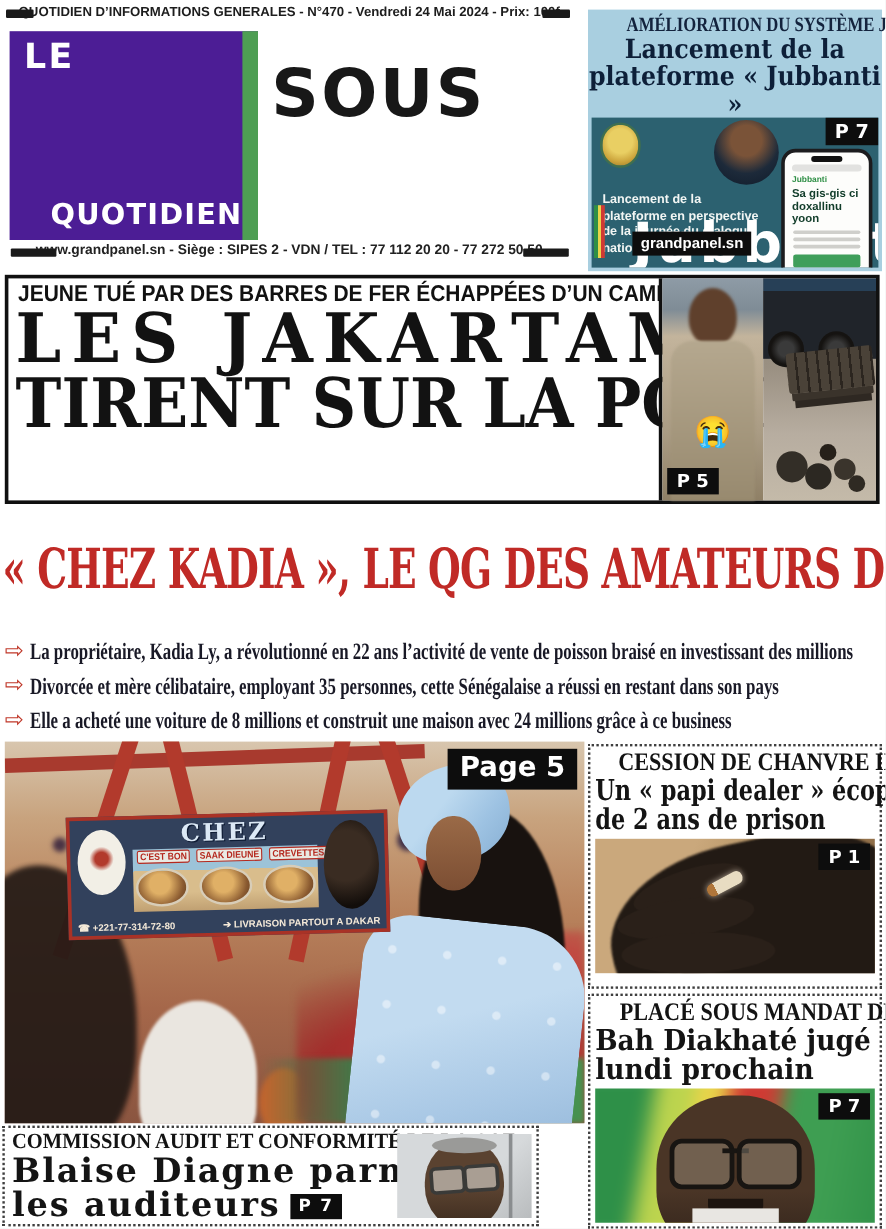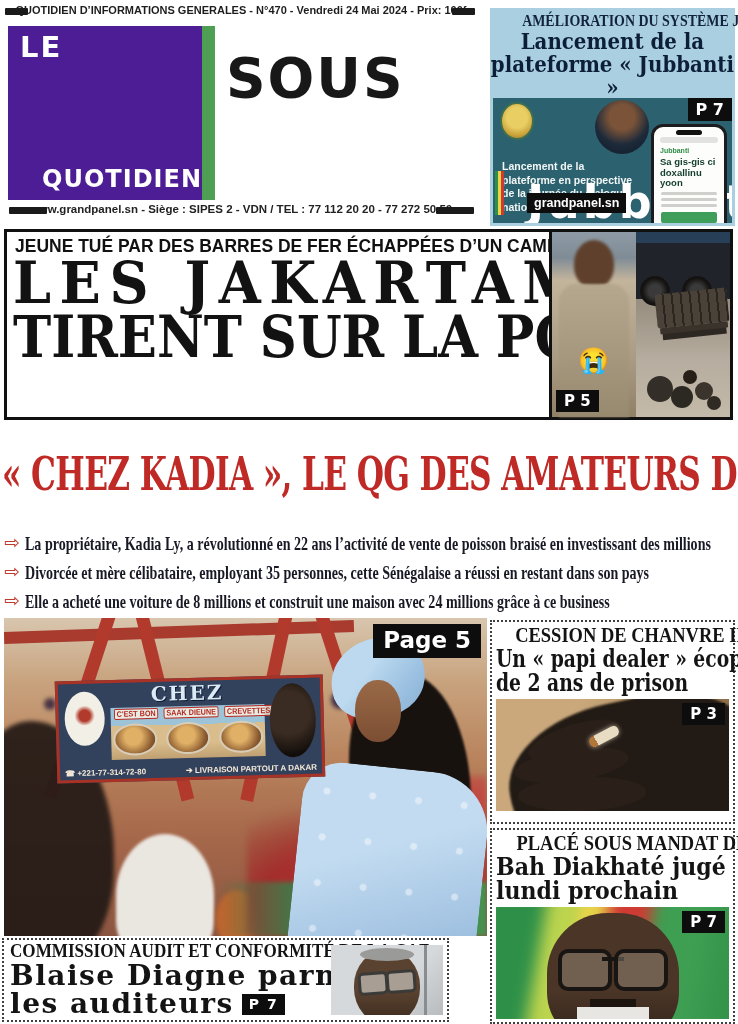--- a/index.html
+++ b/index.html
@@ -350,21 +350,21 @@
     <div class="story-head">
       <span class="cond">Un « papi dealer » écope</span><br>
       <span class="cond">de 2 ans de prison</span>
     </div>
     <div class="chanvre-photo">
       <div class="hand"></div>
       <div class="finger finger1"></div>
       <div class="finger finger2"></div>
       <div class="finger finger3"></div>
       <div class="joint"></div>
-      <div class="badge p3">P 3</div>
+      <div class="badge p3">P 1</div>
     </div>
   </div>
 
   <div class="box-dotted diakhate">
     <div class="story-kicker">
       <span class="cond-c">PLACÉ SOUS MANDAT DE DÉPÔT</span>
     </div>
     <div class="story-head">
       <span class="cond" style="transform:scaleX(0.92)">Bah Diakhaté jugé</span><br>
       <span class="cond" style="transform:scaleX(0.92)">lundi prochain</span>

